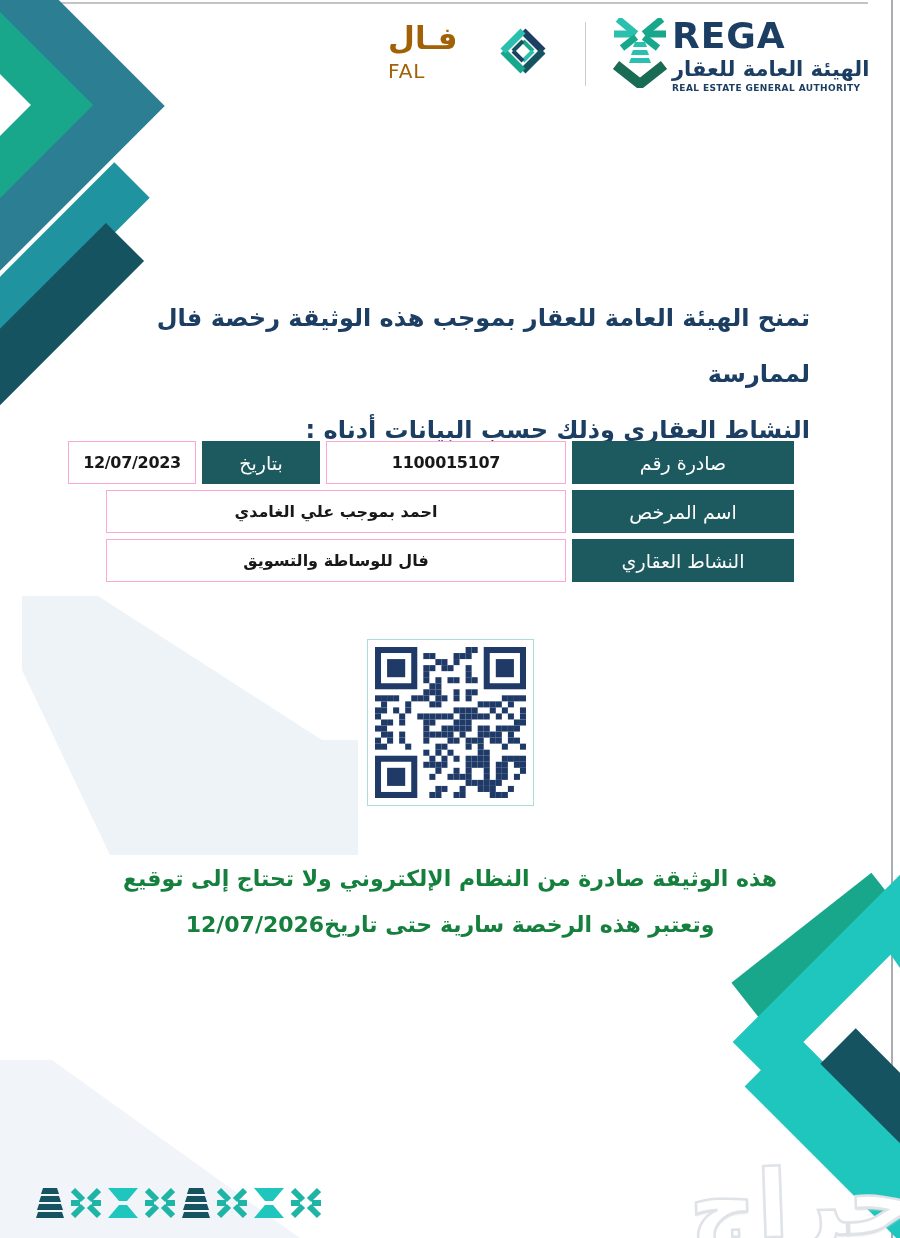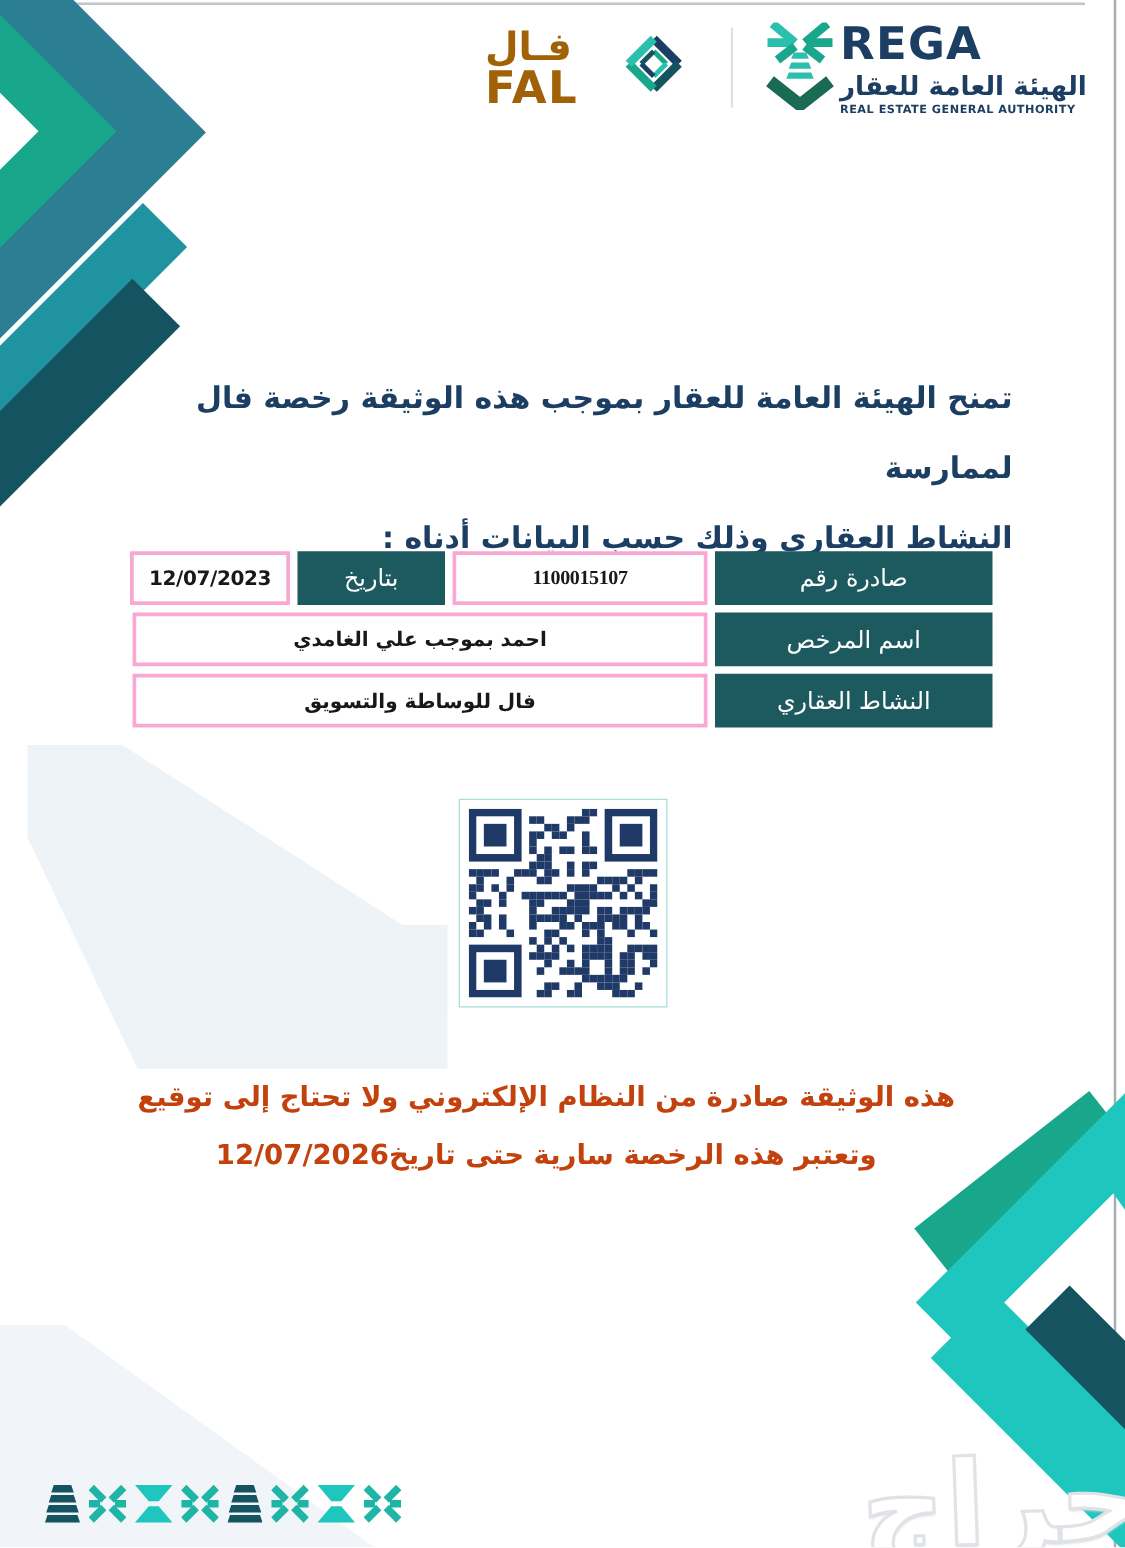--- a/index.html
+++ b/index.html
@@ -8,51 +8,51 @@
     font-family:"DejaVu Sans",sans-serif;
   }
   .abs{position:absolute;}
   
   .edge-right{left:891px;top:0;width:2px;height:1238px;background:#a9adb1;}
   .edge-top{left:0;top:2px;width:868px;height:2px;background:#c2c5c8;}
 
   
   .fal-block{left:388px;top:20px;width:106px;color:#a16207;}
   .fal-ar{font-size:31px;font-weight:bold;line-height:36px;}
-  .fal-en{font-size:36px;font-weight:bold;line-height:30px;letter-spacing:1px;}
+  .fal-en{font-size:20px;font-weight:normal;line-height:30px;letter-spacing:1px;}
   .divider{left:585px;top:22px;width:1px;height:64px;background:#c9cccf;}
   .rega-text{left:672px;top:16px;color:#1c3e63;text-align:left;}
   .rega-latin{font-size:36px;font-weight:bold;line-height:40px;letter-spacing:1px;}
   .rega-ar{font-size:21px;font-weight:bold;line-height:26px;text-align:right;direction:rtl;}
   .rega-en{font-size:9px;font-weight:bold;letter-spacing:0.4px;line-height:13px;white-space:nowrap;}
 
   
   .intro{right:90px;top:290px;width:724px;direction:rtl;text-align:right;
     color:#1c3e63;font-size:24px;font-weight:bold;line-height:56px;}
 
   
   .lic-table{left:104px;top:441px;width:690px;direction:rtl;}
   .t-row{display:flex;flex-direction:row;margin-bottom:6px;height:43px;gap:6px;}
   .t-head{background:#1d5a5f;color:#ffffff;font-size:19px;font-weight:normal;
     display:flex;align-items:center;justify-content:center;}
-  .t-val{background:#ffffff;border:3px solid #f9a8d4;color:#17181a;font-size:16px;font-weight:bold;
+  .t-val{background:#ffffff;border:1px solid #f9a8d4;color:#17181a;font-size:16px;font-weight:bold;
     display:flex;align-items:center;justify-content:center;box-sizing:border-box;letter-spacing:-0.3px;}
   .w-head{width:222px;flex:none;}
-  .w-num{width:204px;flex:none;font-family:Liberation Serif, serif;}
+  .w-num{width:240px;flex:none;}
   .w-lbl2{width:118px;flex:none;}
   .w-date{width:128px;flex:none;}
   .w-wide{width:460px;flex:none;}
 
   
   .qr-box{left:367px;top:639px;width:167px;height:167px;background:#ffffff;
     border:1px solid #a9deda;box-sizing:border-box;padding:7px;}
 
   
-  .statement{left:84px;top:856px;width:706px;direction:rtl;text-align:center;
-    color:#c2410c;font-size:22px;font-weight:bold;line-height:46px;}
+  .statement{left:97px;top:856px;width:706px;direction:rtl;text-align:center;
+    color:#15803d;font-size:22px;font-weight:bold;line-height:46px;}
 
   
   .icon-row{left:36px;top:1186px;display:flex;gap:7px;align-items:flex-end;}
   .icon-row svg{display:block;}
 
   
   .watermark{left:625px;top:1150px;width:290px;direction:rtl;
     font-size:94px;font-weight:bold;color:#ffffff;
     -webkit-text-stroke:2.5px #dfe3e7;text-shadow:0 2px 2px #d4d8dc;
     transform:rotate(-2deg);z-index:6;white-space:nowrap;}

